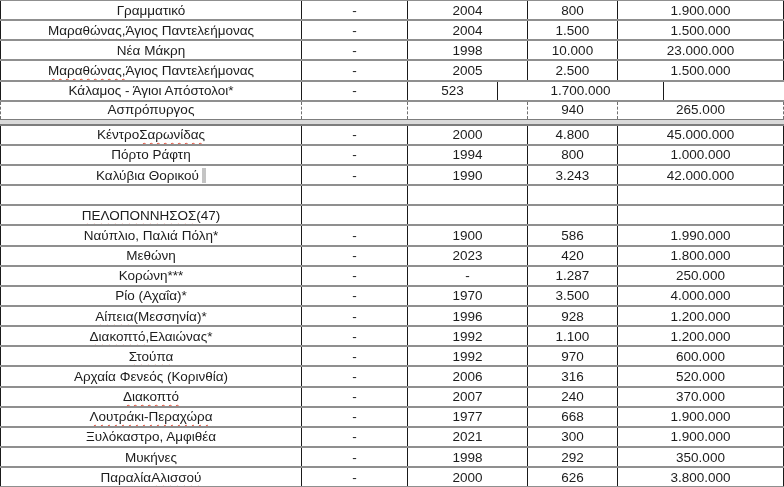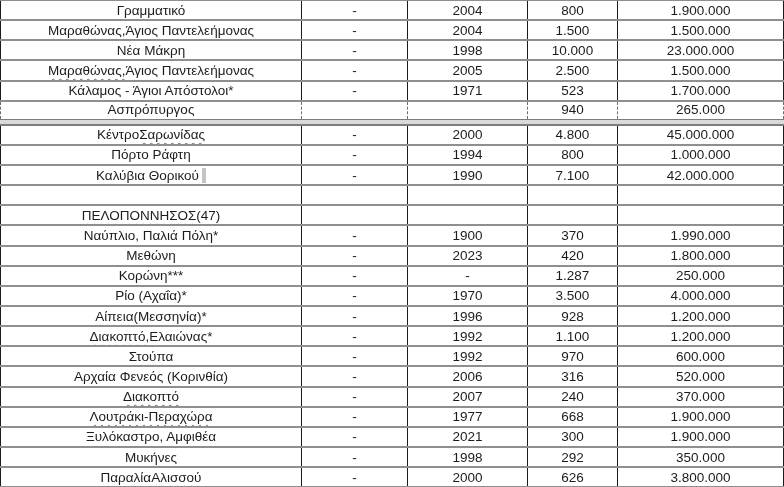--- a/index.html
+++ b/index.html
@@ -133,23 +133,20 @@
         <span>1.500.000</span>
       </div>
     </div>
     <div class="row">
       <div class="cell col-name">
         <span>Κάλαμος - Άγιοι Απόστολοι*</span>
       </div>
       <div class="cell col-dash">
         <span>-</span>
       </div>
-      <div class="cell col-year">
-        <span>1971</span>
-      </div>
       <div class="cell col-count">
         <span>523</span>
       </div>
       <div class="cell col-amount">
         <span>1.700.000</span>
       </div>
     </div>
     <div class="row truncated">
       <div class="cell col-name">
         <span>Ασπρόπυργος</span>
@@ -208,21 +205,21 @@
         <span>Καλύβια Θορικού</span>
         <span class="caret"></span>
       </div>
       <div class="cell col-dash">
         <span>-</span>
       </div>
       <div class="cell col-year">
         <span>1990</span>
       </div>
       <div class="cell col-count">
-        <span>7.100</span>
+        <span>3.243</span>
       </div>
       <div class="cell col-amount">
         <span>42.000.000</span>
       </div>
     </div>
     <div class="row">
       <div class="cell col-name"></div>
       <div class="cell col-dash">
         <span></span>
       </div>
@@ -258,21 +255,21 @@
       <div class="cell col-name">
         <span>Ναύπλιο, Παλιά Πόλη*</span>
       </div>
       <div class="cell col-dash">
         <span>-</span>
       </div>
       <div class="cell col-year">
         <span>1900</span>
       </div>
       <div class="cell col-count">
-        <span>370</span>
+        <span>586</span>
       </div>
       <div class="cell col-amount">
         <span>1.990.000</span>
       </div>
     </div>
     <div class="row">
       <div class="cell col-name">
         <span>Μεθώνη</span>
       </div>
       <div class="cell col-dash">

